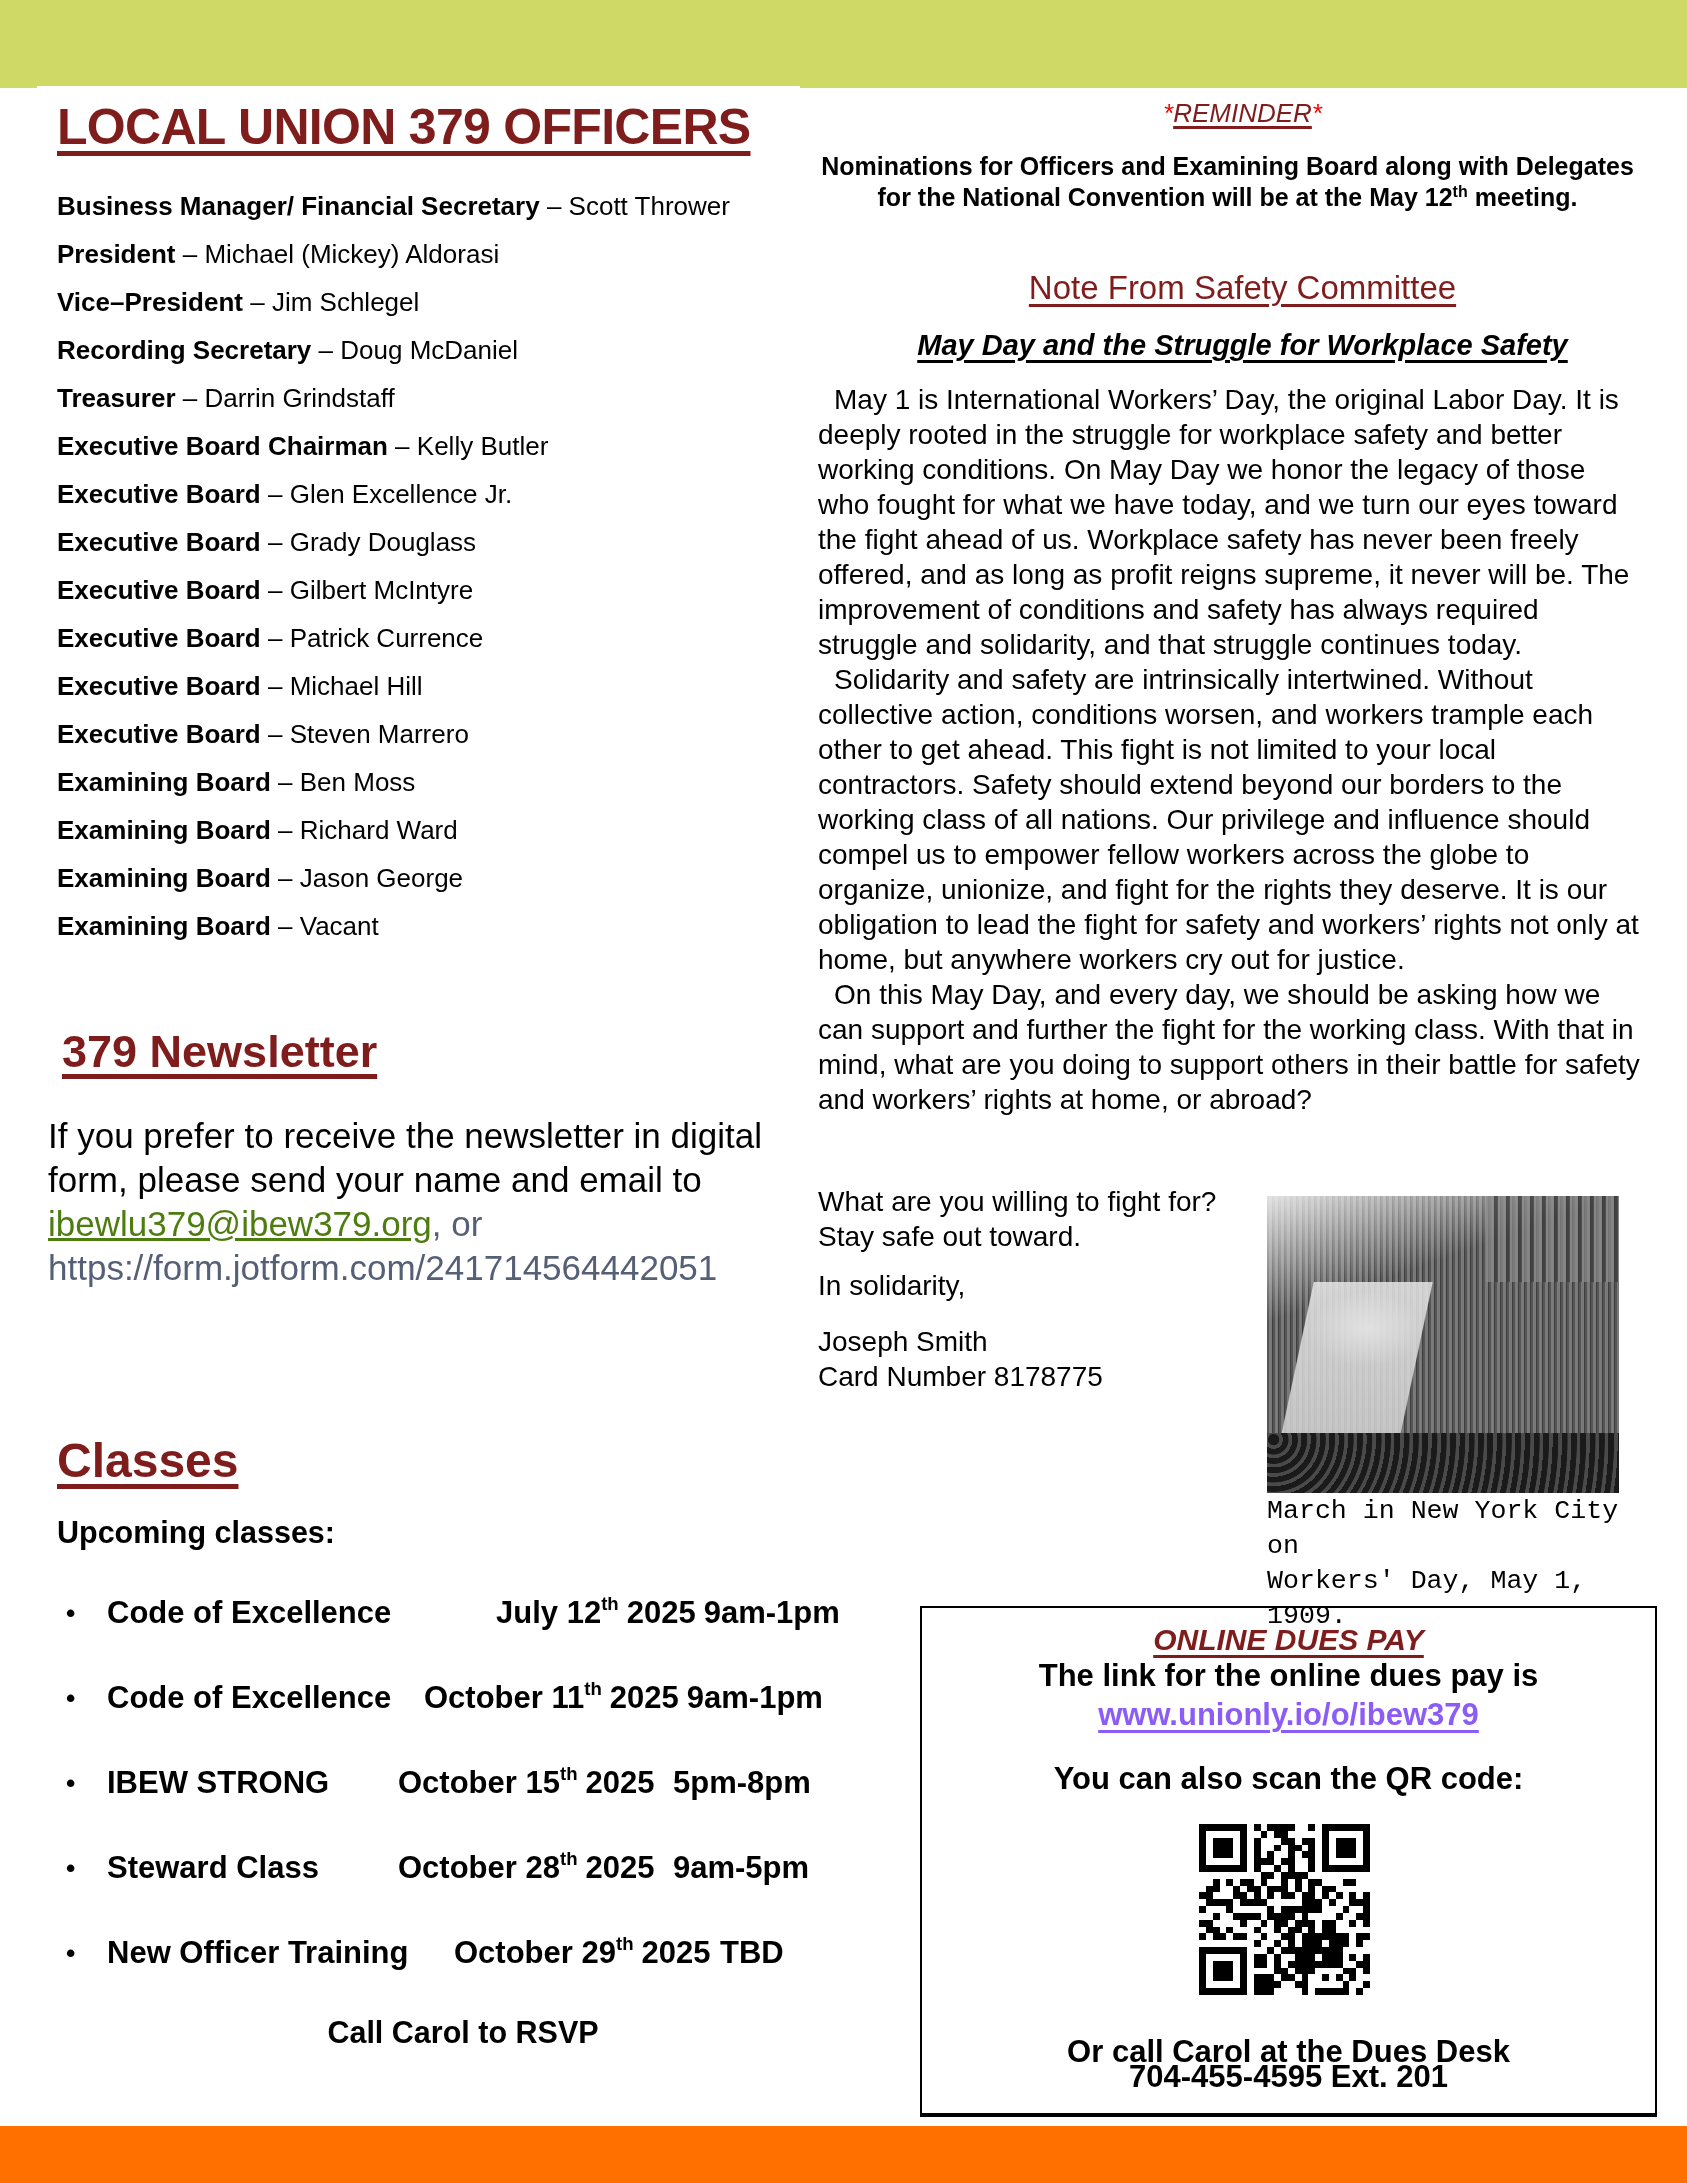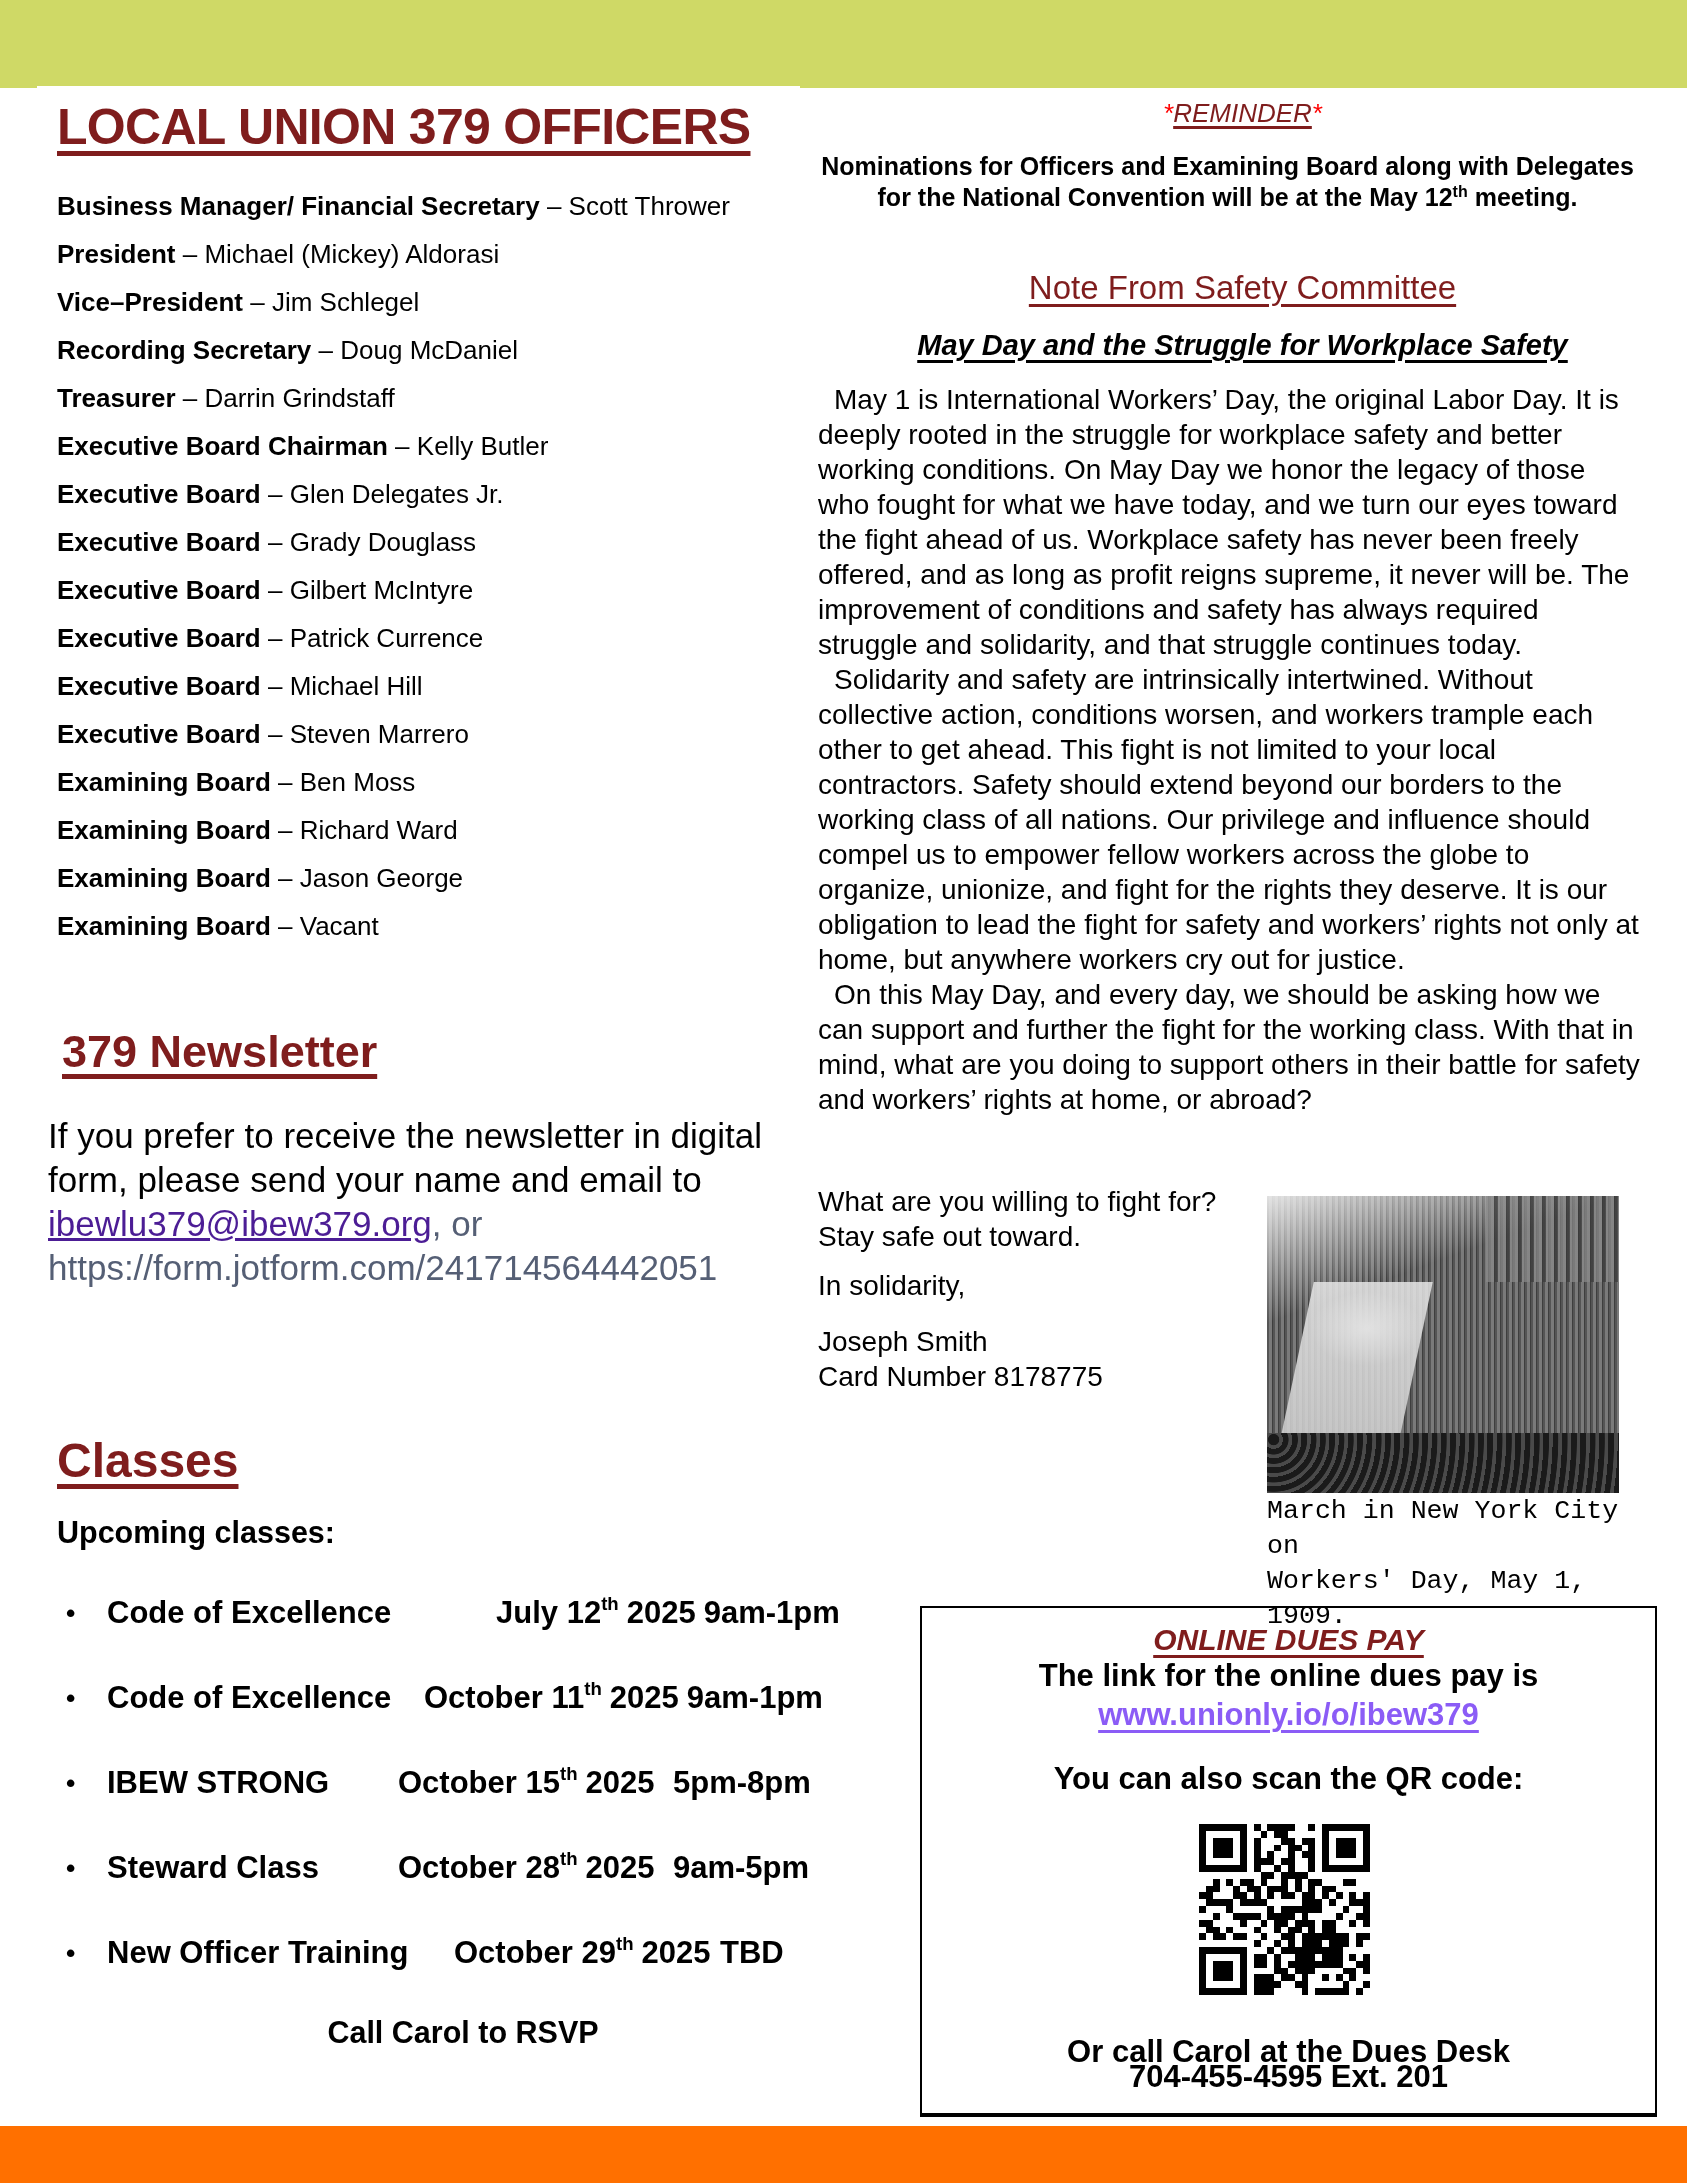--- a/index.html
+++ b/index.html
@@ -15,21 +15,21 @@
 
   
   #officers-title { position: absolute; left: 57px; top: 98px; font-size: 50px; letter-spacing: -0.7px; white-space: nowrap; }
   .officer-list { position: absolute; left: 57px; top: 190px; list-style: none; margin: 0; padding: 0; }
   .officer-row { font-size: 26px; height: 48px; line-height: 32px; white-space: nowrap; }
   .officer-row b { font-weight: bold; }
 
   
   #newsletter-title { position: absolute; left: 62px; top: 1026px; font-size: 45px; white-space: nowrap; }
   .newsletter-body { position: absolute; left: 48px; top: 1114px; width: 750px; font-size: 35px; line-height: 44px; }
-  .email-link { color: #4c1d95; text-decoration: underline; }
+  .email-link { color: #4d7c0f; text-decoration: underline; }
   .jot-link { color: #555f75; }
 
   
   #classes-title { position: absolute; left: 57px; top: 1433px; font-size: 48px; white-space: nowrap; }
   #upcoming { position: absolute; left: 57px; top: 1515px; font-size: 30.5px; font-weight: bold; }
   .class-list { position: absolute; left: 66px; top: 1593px; list-style: none; margin: 0; padding: 0; }
   .class-row { position: relative; height: 85px; font-size: 31px; font-weight: bold; white-space: nowrap; line-height: 40px; }
   .class-row .bullet { position: absolute; left: 0; top: 0; font-size: 26.6px; }
   .class-row .cname { position: absolute; left: 41px; top: 0; }
   .class-row .cdate { position: absolute; top: 0; }
@@ -83,21 +83,21 @@
 <div class="top-band-white"></div>
 
 <div id="officers-title" class="red-head">LOCAL UNION 379 OFFICERS</div>
 <ul class="officer-list" id="officer-list">
     <li class="officer-row"><b>Business Manager/ Financial Secretary</b><span> – </span><span>Scott Thrower</span></li>
     <li class="officer-row"><b>President</b><span> – </span><span>Michael (Mickey) Aldorasi</span></li>
     <li class="officer-row"><b>Vice–President</b><span> – </span><span>Jim Schlegel</span></li>
     <li class="officer-row"><b>Recording Secretary</b><span> – </span><span>Doug McDaniel</span></li>
     <li class="officer-row"><b>Treasurer</b><span> – </span><span>Darrin Grindstaff</span></li>
     <li class="officer-row"><b>Executive Board Chairman</b><span> – </span><span>Kelly Butler</span></li>
-    <li class="officer-row"><b>Executive Board</b><span> – </span><span>Glen Delegates Jr.</span></li>
+    <li class="officer-row"><b>Executive Board</b><span> – </span><span>Glen Excellence Jr.</span></li>
     <li class="officer-row"><b>Executive Board</b><span> – </span><span>Grady Douglass</span></li>
     <li class="officer-row"><b>Executive Board</b><span> – </span><span>Gilbert McIntyre</span></li>
     <li class="officer-row"><b>Executive Board</b><span> – </span><span>Patrick Currence</span></li>
     <li class="officer-row"><b>Executive Board</b><span> – </span><span>Michael Hill</span></li>
     <li class="officer-row"><b>Executive Board</b><span> – </span><span>Steven Marrero</span></li>
     <li class="officer-row"><b>Examining Board</b><span> – </span><span>Ben Moss</span></li>
     <li class="officer-row"><b>Examining Board</b><span> – </span><span>Richard Ward</span></li>
     <li class="officer-row"><b>Examining Board</b><span> – </span><span>Jason George</span></li>
     <li class="officer-row"><b>Examining Board</b><span> – </span><span>Vacant</span></li>
   </ul>

